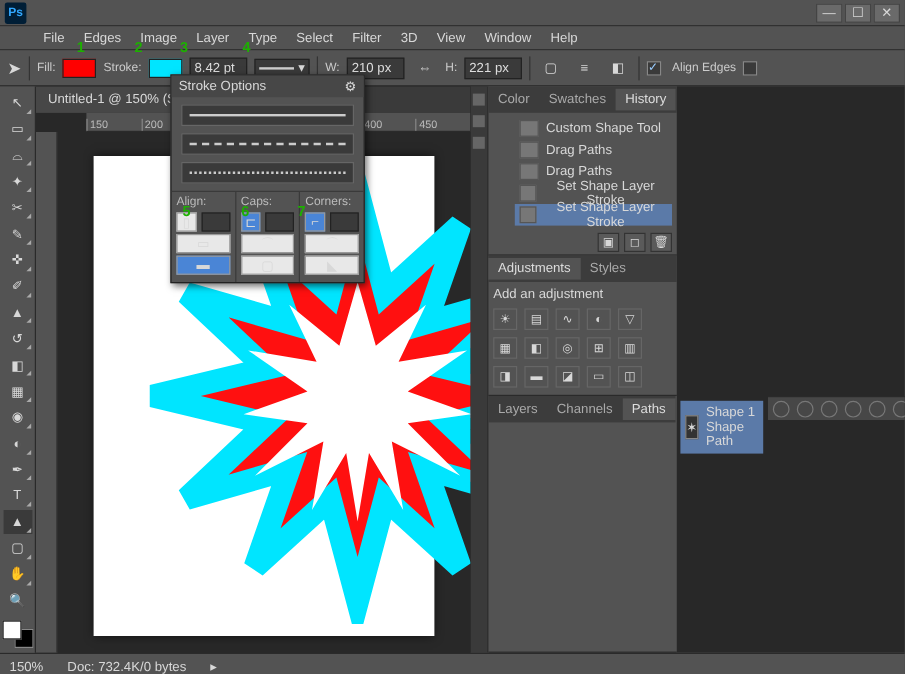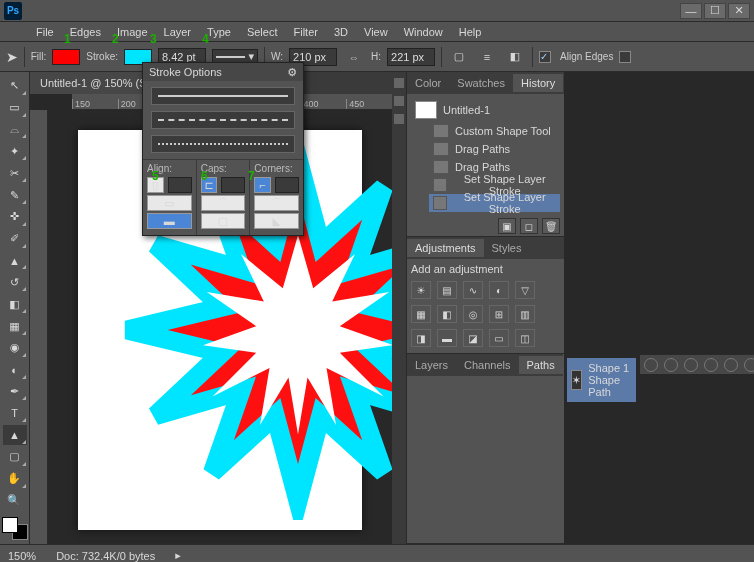--- a/index.html
+++ b/index.html
@@ -201,24 +201,20 @@
     <div class="side-icon"></div>
   </div>
   <div class="right-panels">
     <div class="panel">
       <div class="panel-tabs">
         <div class="panel-tab">Color</div>
         <div class="panel-tab">Swatches</div>
         <div class="panel-tab active">History</div>
       </div>
       <div class="panel-body">
-        <div class="hist-row">
-          <div class="hist-thumb"></div>
-          <span>Untitled-1</span>
-        </div>
         <div class="hist-row hist-step">
               <div class="step-icon"></div>
               <span>Custom Shape Tool</span>
             </div>
         <div class="hist-row hist-step">
               <div class="step-icon"></div>
               <span>Drag Paths</span>
             </div>
         <div class="hist-row hist-step">
               <div class="step-icon"></div>

